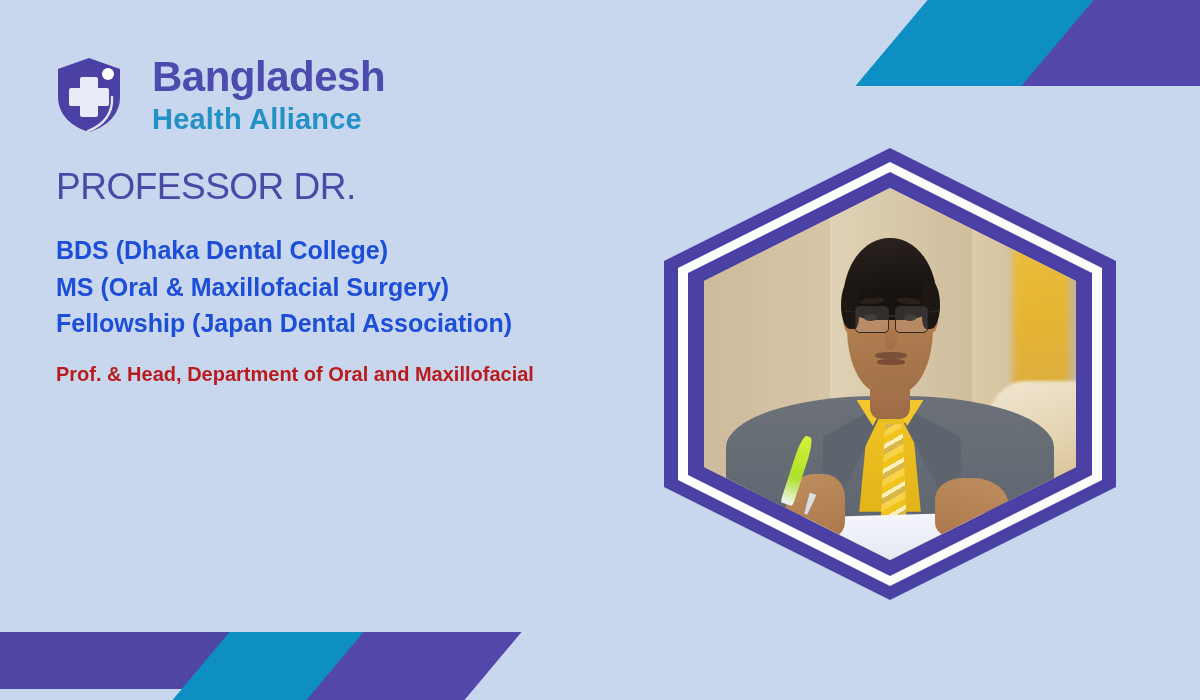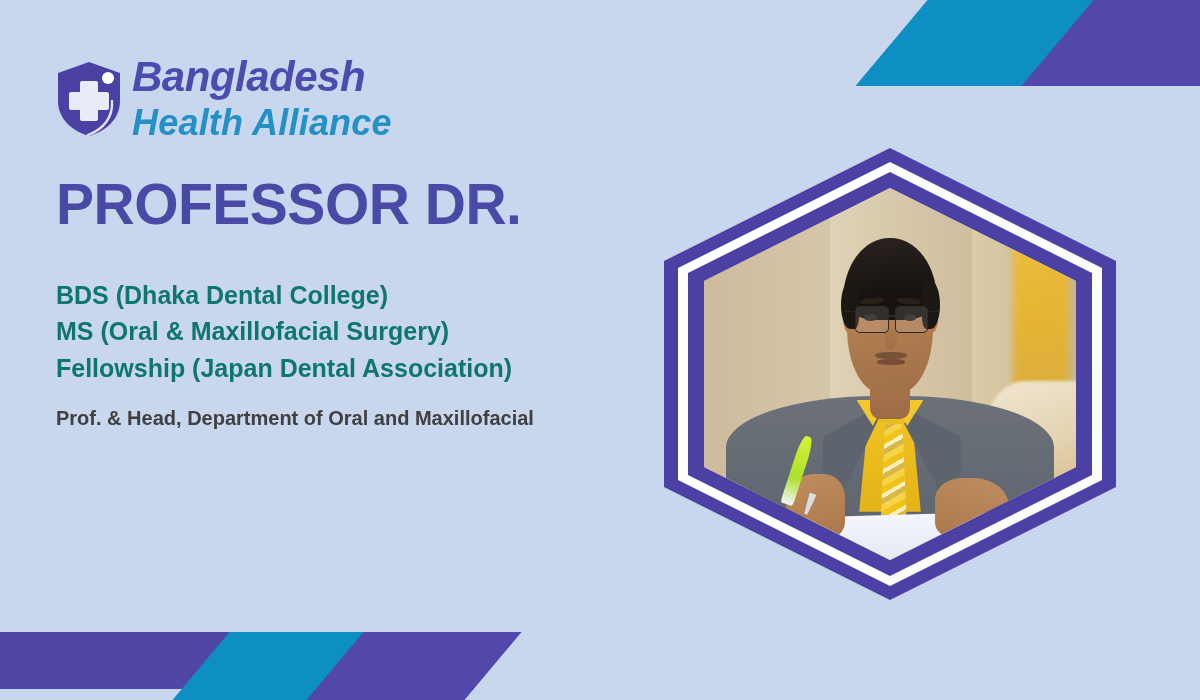--- a/index.html
+++ b/index.html
@@ -53,56 +53,56 @@
   }
 
   
   .content {
     position:absolute;
     left:56px; top:56px;
     width:640px;
   }
 
   
-  .logo-row { display:flex; align-items:center; gap:10px; margin-bottom:34px;font-style:italic; }
+  .logo-row { display:flex; align-items:center; gap:30px; margin-bottom:34px; }
 
   .logo-mark { width:66px; height:76px; flex:0 0 auto; }
 
   .logo-text { display:flex; flex-direction:column; line-height:1; }
   .logo-title {
     font-size:42px; font-weight:bold; color:#4e4bae;
     letter-spacing:-0.5px;
   }
   .logo-sub {
-    font-size:36px; font-weight:bold; color:#2390c6;
+    font-size:29px; font-weight:bold; color:#2390c6;
     letter-spacing:0.2px; margin-top:7px;
   }
 
   
   .doc-name {
-    font-size:57px; font-weight:bold;
+    font-size:37px; font-weight:normal;
     color:#4a4aa6;
     line-height:1.03;
     letter-spacing:-0.5px;
-    margin-bottom:43px;
+    margin-bottom:26px;
   }
   .doc-name .nm-line { display:block; }
 
   
   .quals { margin-bottom:18px; }
   .qual-line {
     font-size:25px; font-weight:bold;
-    color:#0f766e;
+    color:#1d4ed8;
     line-height:1.46;
   }
 
   
   .position {
     font-size:20px; font-weight:bold;
-    color:#404040;
+    color:#b91c1c;
     line-height:1.45;
     margin-bottom:18px;
     max-width:620px;
   }
   .pos-line { display:block; }
 
   
   .experience {
     font-size:24px; font-weight:bold;
     color:#1f87c0;

